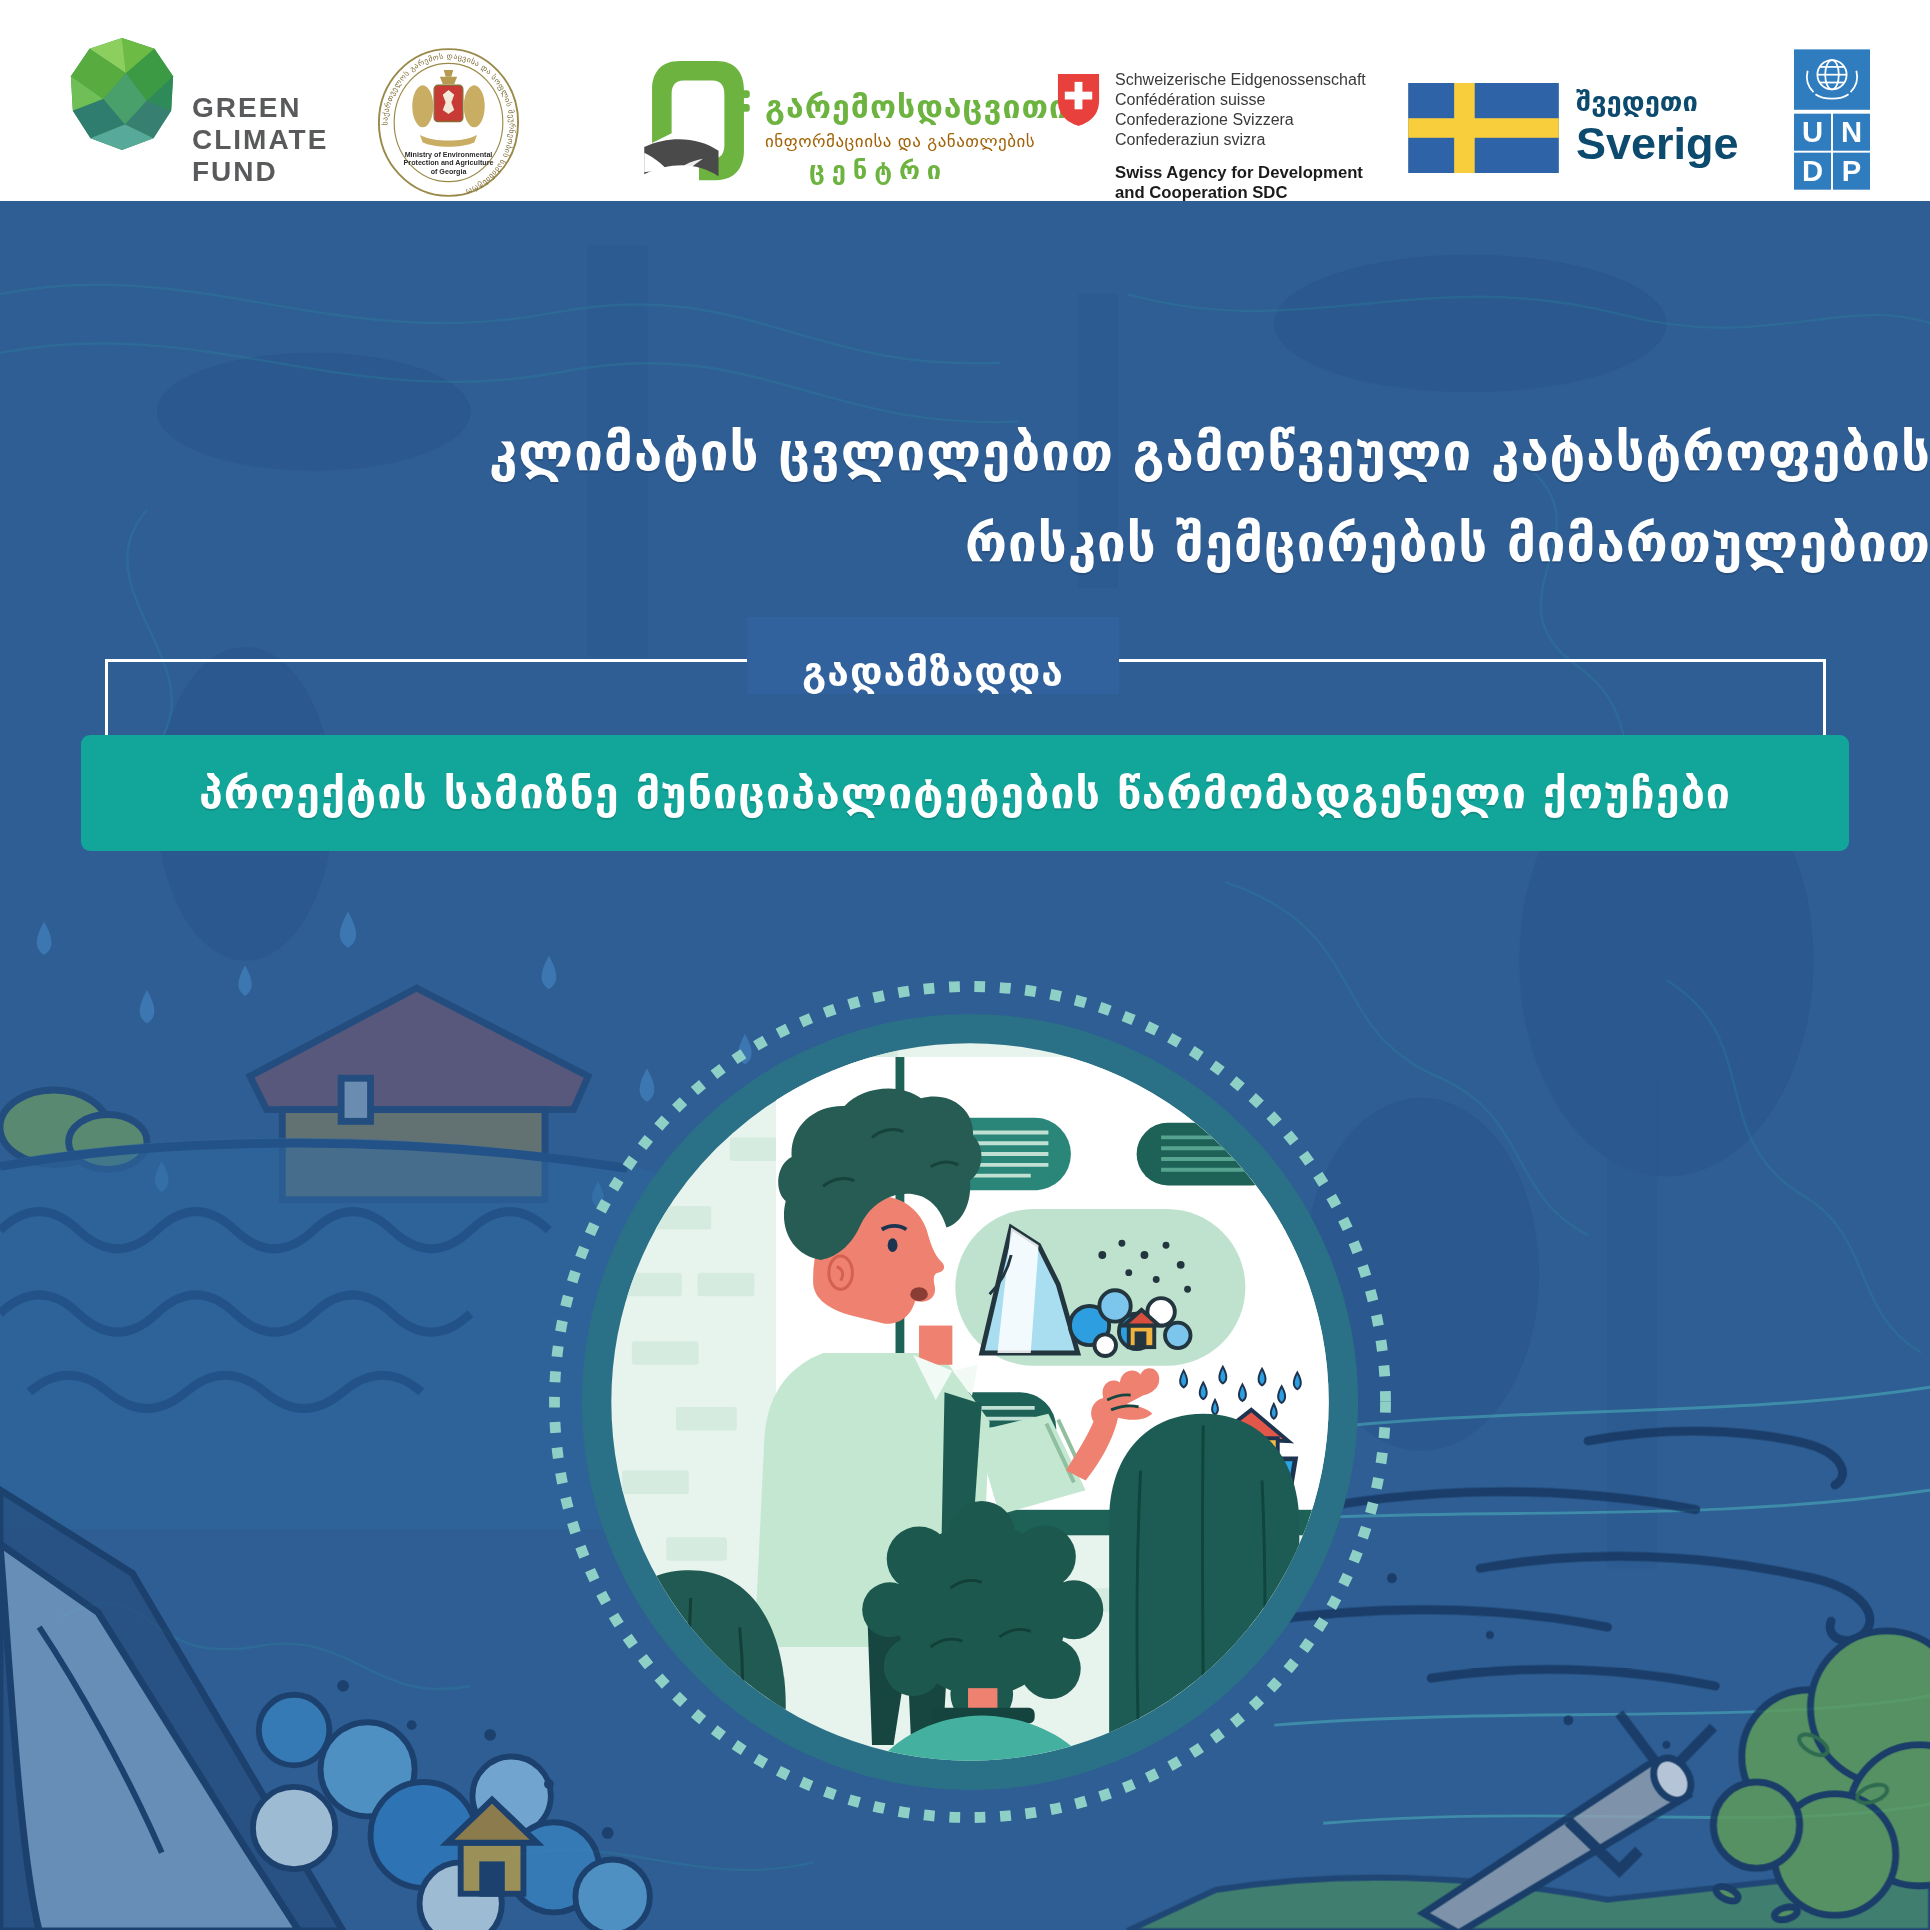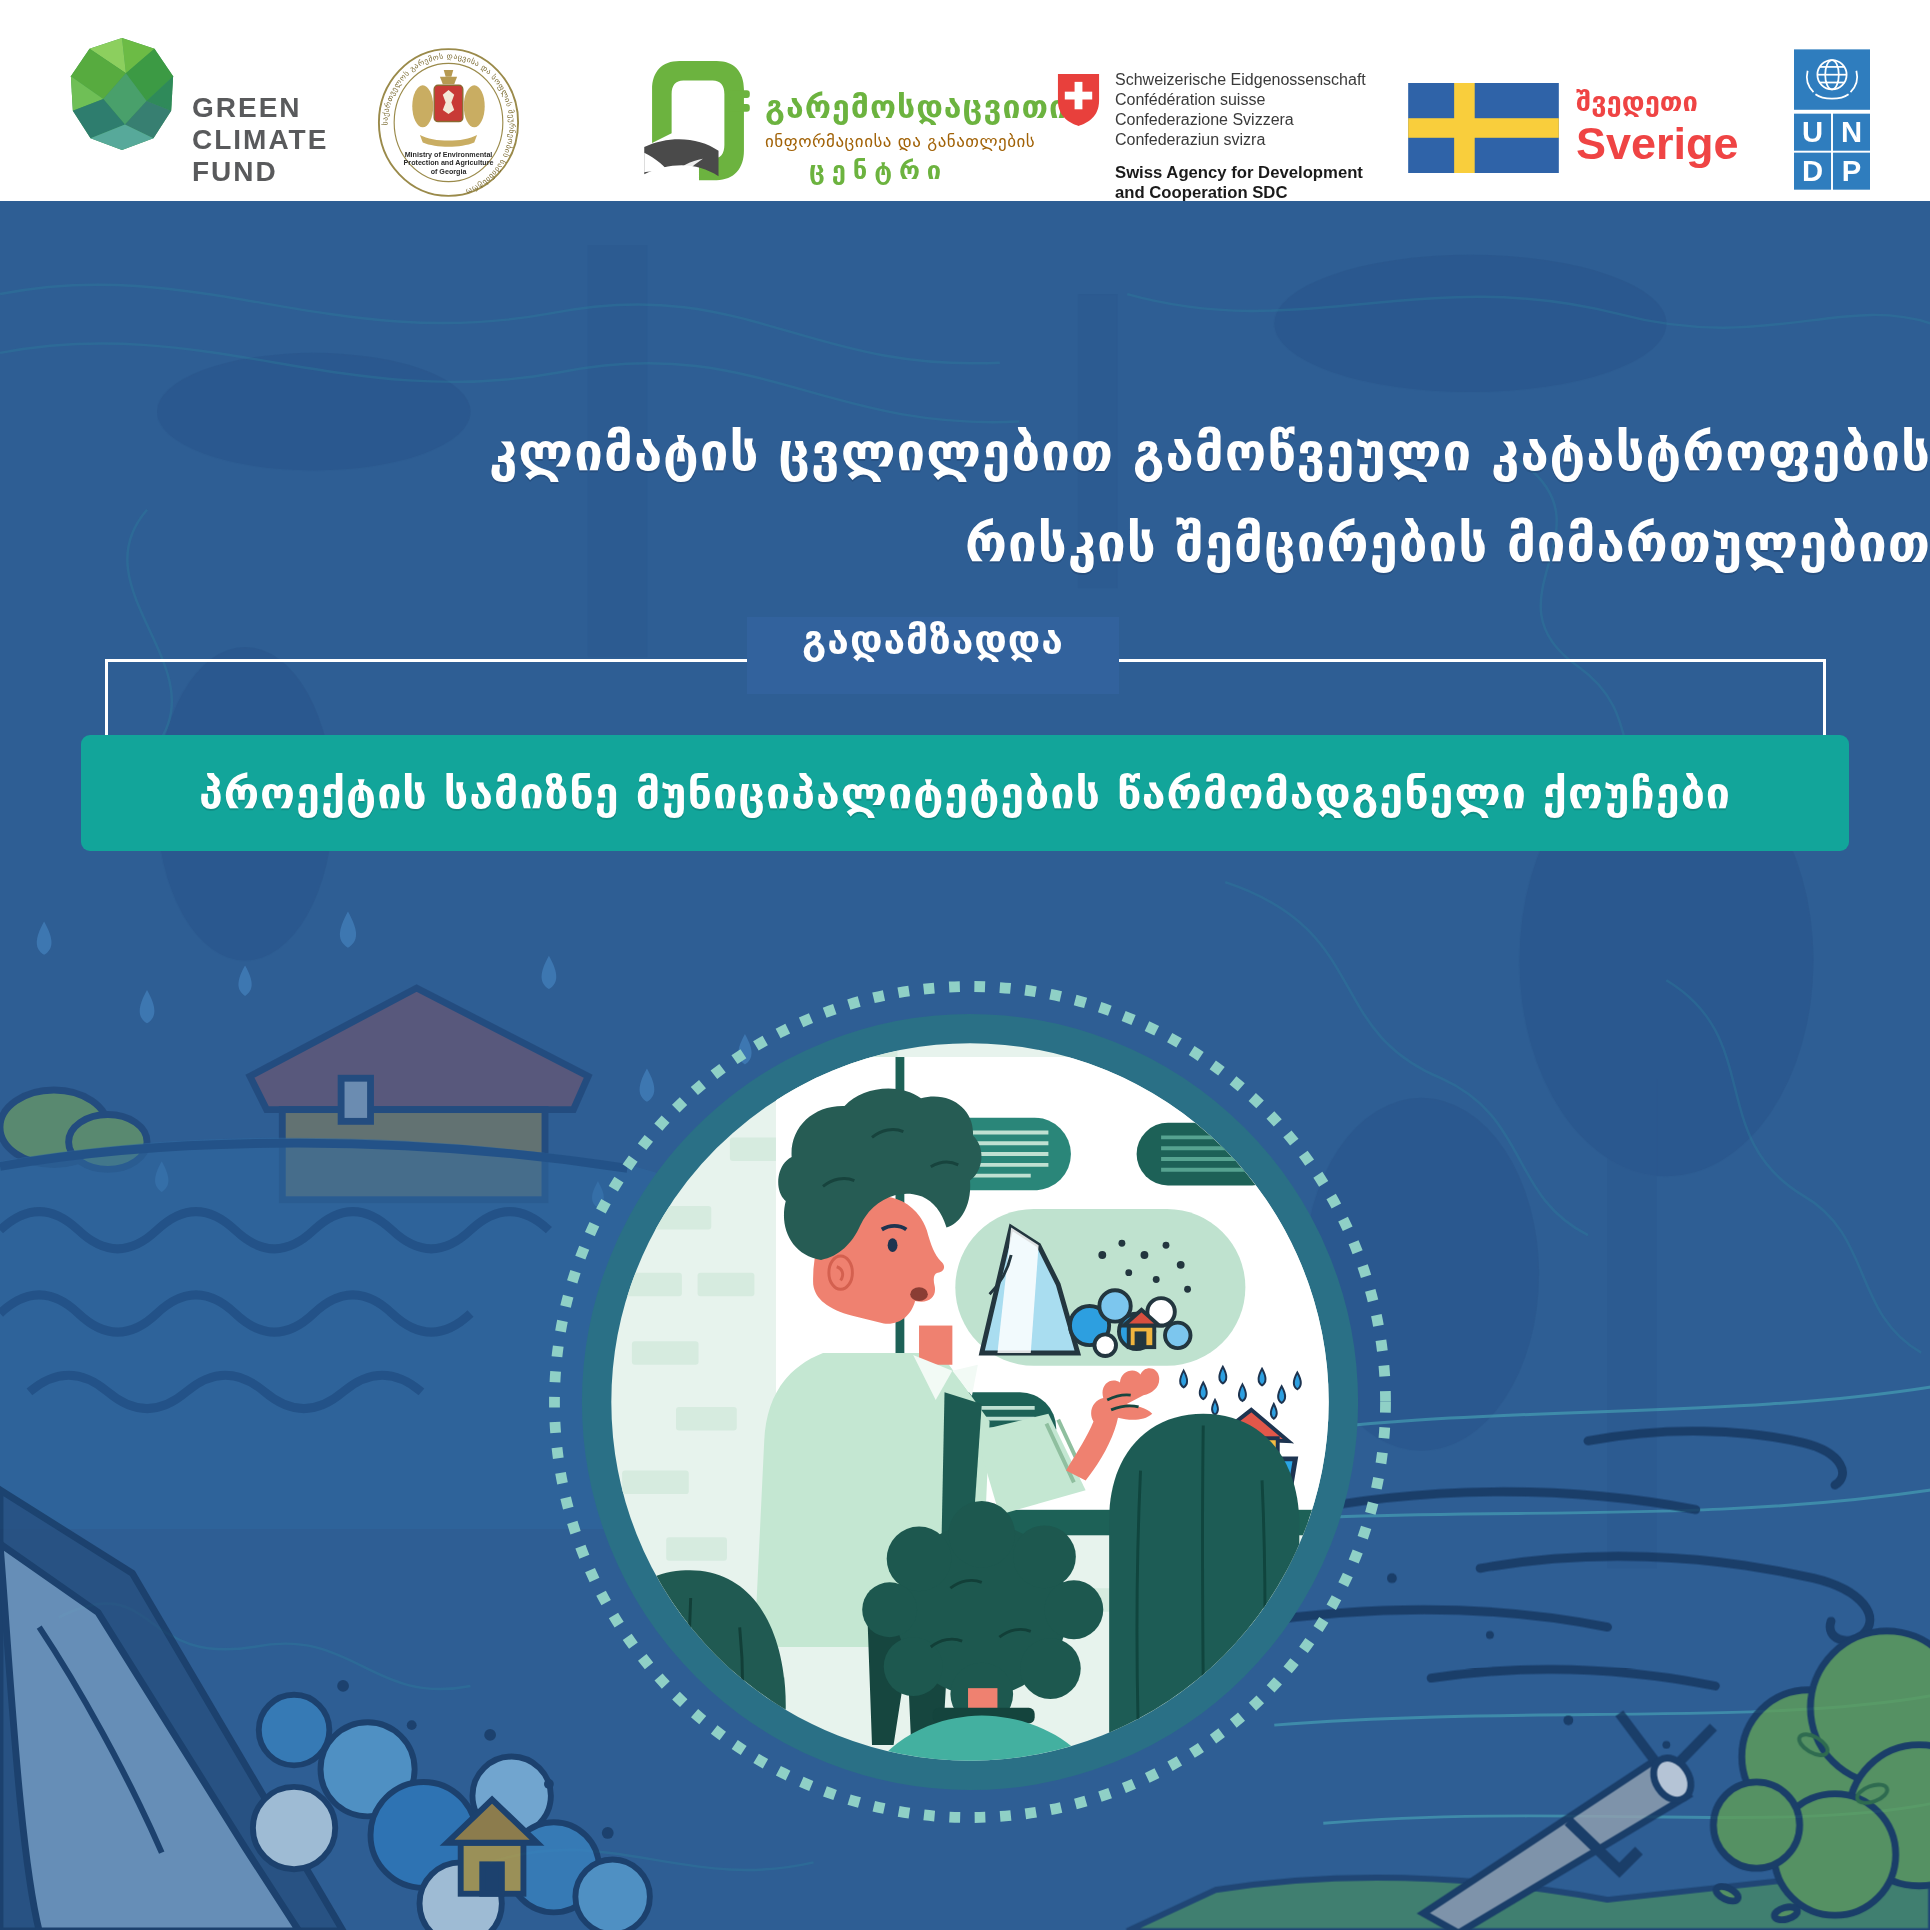--- a/index.html
+++ b/index.html
@@ -11,31 +11,31 @@
   
   #header{left:0;top:0;width:1931px;height:201px;background:#ffffff;z-index:30;}
   .gcf-text{left:192px;top:92px;color:#595a5c;font-size:28px;line-height:32px;
             font-weight:700;letter-spacing:2px;}
   .eiec-text{left:765px;top:88px;}
   .eiec-l1{color:#6cb33f;font-size:32px;font-weight:bold;letter-spacing:1px;}
   .eiec-l2{color:#a16207;font-size:17px;font-weight:normal;margin-top:4.9px;letter-spacing:0.5px;}
   .eiec-l3{color:#6cb33f;font-size:25.5px;font-weight:bold;letter-spacing:6.9px;margin-top:3.9px;margin-left:44px;}
   .sdc-text{left:1115px;top:70px;color:#3a3a3a;font-size:16px;line-height:20px;}
   .sdc-agency{margin-top:12.7px;font-weight:bold;color:#1a1a1a;font-size:16.7px;line-height:20.6px;}
-  .sweden-text{left:1576px;top:86px;color:#ef4444;}
+  .sweden-text{left:1576px;top:86px;color:#0c4a6e;}
   .sweden-ka{font-size:27.4px;font-weight:bold;}
   .sweden-lat{font-size:45px;font-weight:bold;margin-top:1px;}
 
   
   .heading{left:0;width:1931px;text-align:right;color:#ffffff;font-weight:bold;
            font-size:51px;letter-spacing:1px;z-index:20;text-shadow:0 2px 0 rgba(20,40,70,.25);}
   #headline1{top:423px;}
   #headline2{top:514px;}
   #badge-box{left:747px;top:617px;width:372px;height:77px;background:#32629d;z-index:21;
-             display:flex;align-items:flex-start;justify-content:center;color:#fff;
+             display:flex;align-items:flex-end;justify-content:center;color:#fff;
              font-size:39px;font-weight:bold;letter-spacing:1px;}
   .bracket{background:#ffffff;z-index:20;}
   #banner{left:81px;top:735px;width:1768px;height:116px;background:#12a59a;border-radius:9px;
           z-index:22;display:flex;align-items:center;justify-content:center;color:#ffffff;
           font-size:43px;font-weight:bold;letter-spacing:1px;text-shadow:0 2px 0 rgba(10,60,55,.2);}
   svg{display:block;}
 </style>
 </head>
 <body>
 

